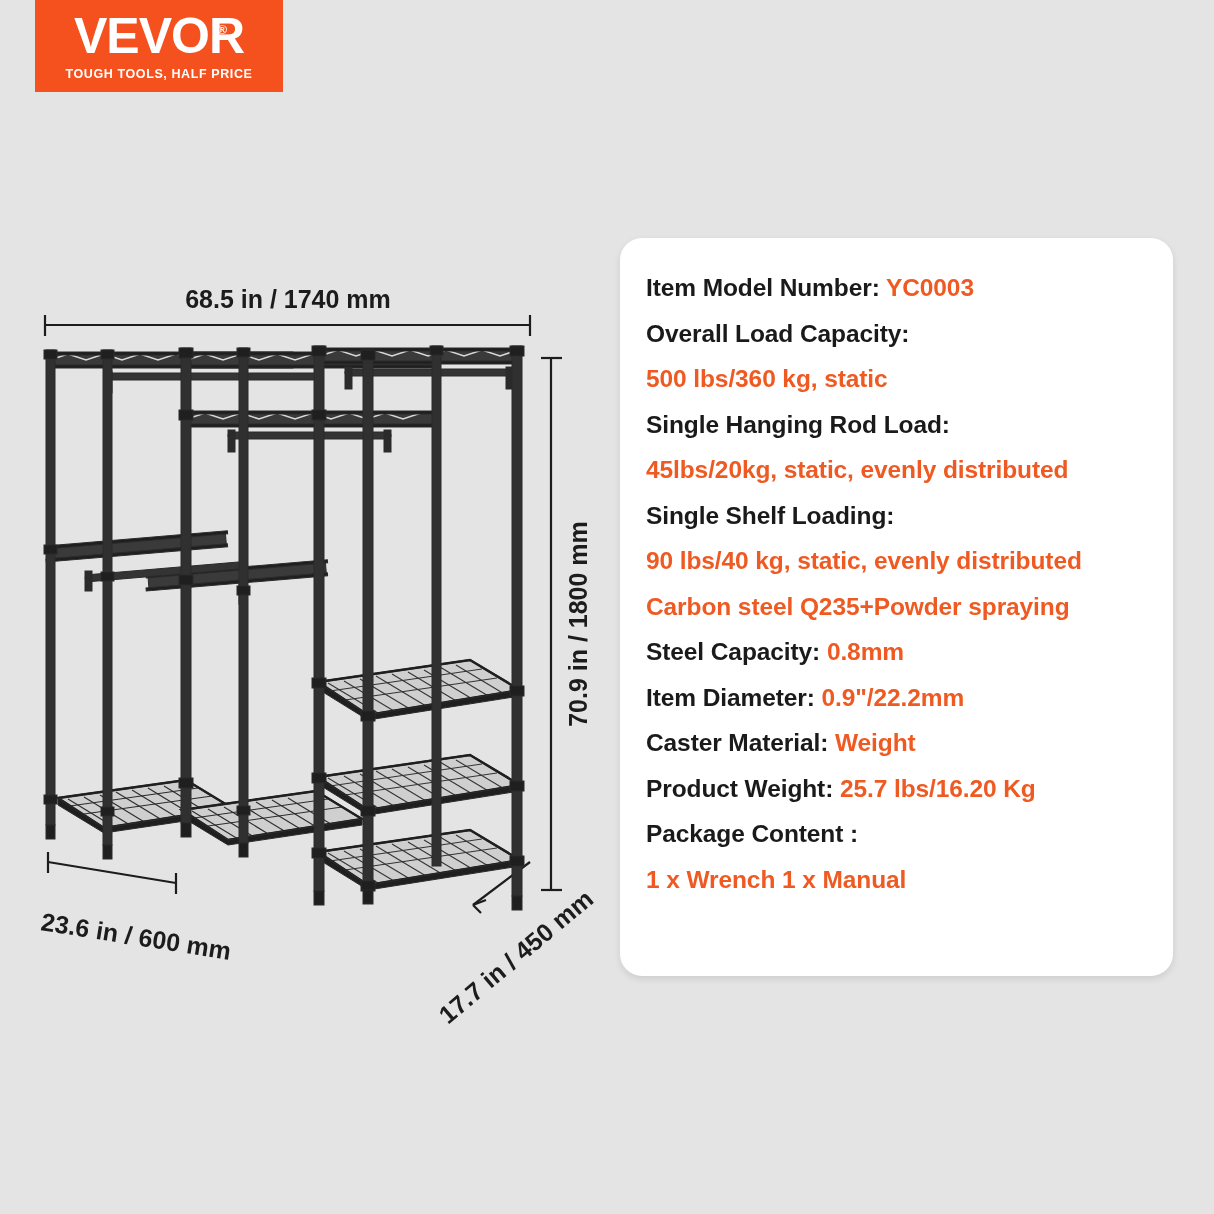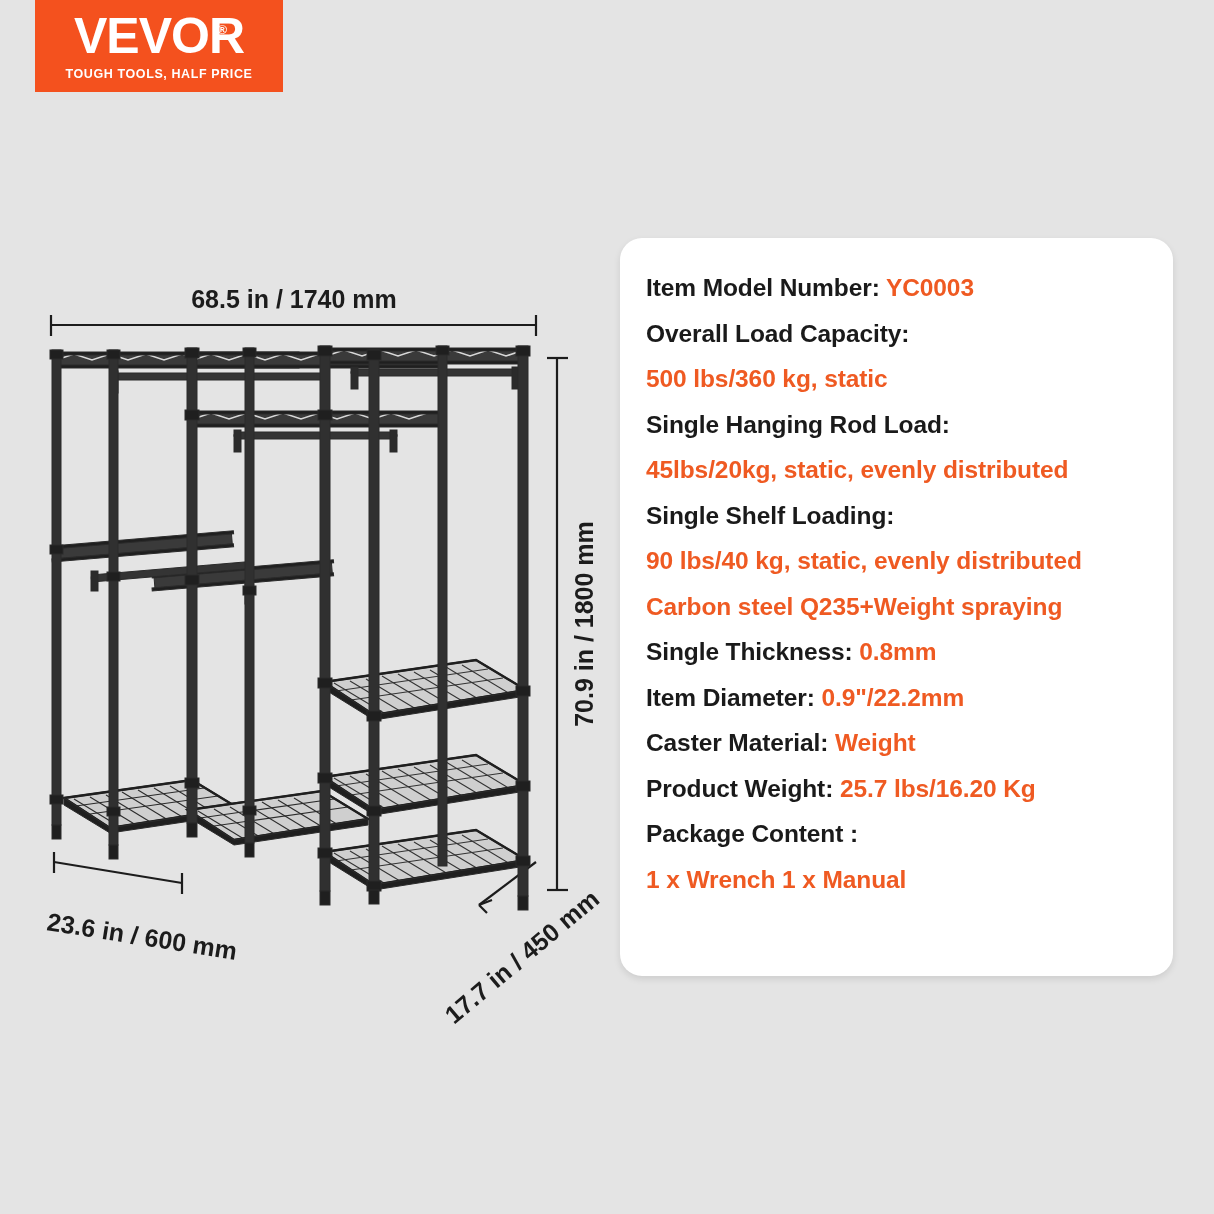--- a/index.html
+++ b/index.html
@@ -51,21 +51,21 @@
     font-size: 12.5px;
     font-weight: bold;
     letter-spacing: 0.6px;
     margin-top: 7px;
     line-height: 1;
   }
 
   
   #product-diagram {
     position: absolute;
-    left: 6px;
+    left: 0;
     top: 250px;
     width: 620px;
     height: 820px;
   }
   #product-diagram svg {
     display: block;
   }
 
   .dim-text {
     font-family: "Liberation Sans", sans-serif;
@@ -368,24 +368,24 @@
   <div class="spec-line">
     <span class="spec-label">Single Hanging Rod Load:</span>
   </div>
   <div class="spec-line value-only">45lbs/20kg, static, evenly distributed</div>
 
   <div class="spec-line">
     <span class="spec-label">Single Shelf Loading:</span>
   </div>
   <div class="spec-line value-only">90 lbs/40 kg, static, evenly distributed</div>
 
-  <div class="spec-line value-only">Carbon steel Q235+Weight spraying</div>
-
-  <div class="spec-line">
-    <span class="spec-label">Single Thickness:</span>
+  <div class="spec-line value-only">Carbon steel Q235+Powder spraying</div>
+
+  <div class="spec-line">
+    <span class="spec-label">Steel Capacity:</span>
     <span class="spec-value">0.8mm</span>
   </div>
 
   <div class="spec-line">
     <span class="spec-label">Item Diameter:</span>
     <span class="spec-value">0.9"/22.2mm</span>
   </div>
 
   <div class="spec-line">
     <span class="spec-label">Caster Material:</span>

